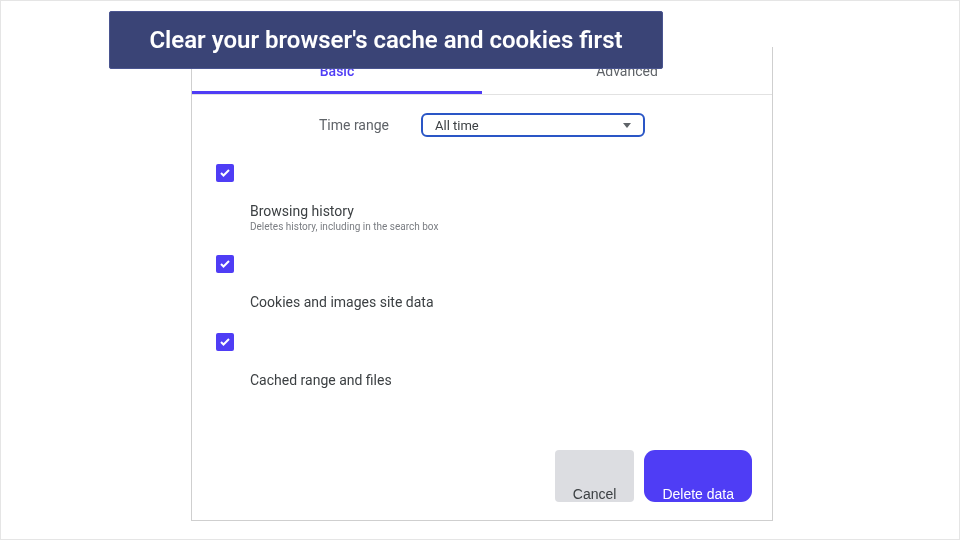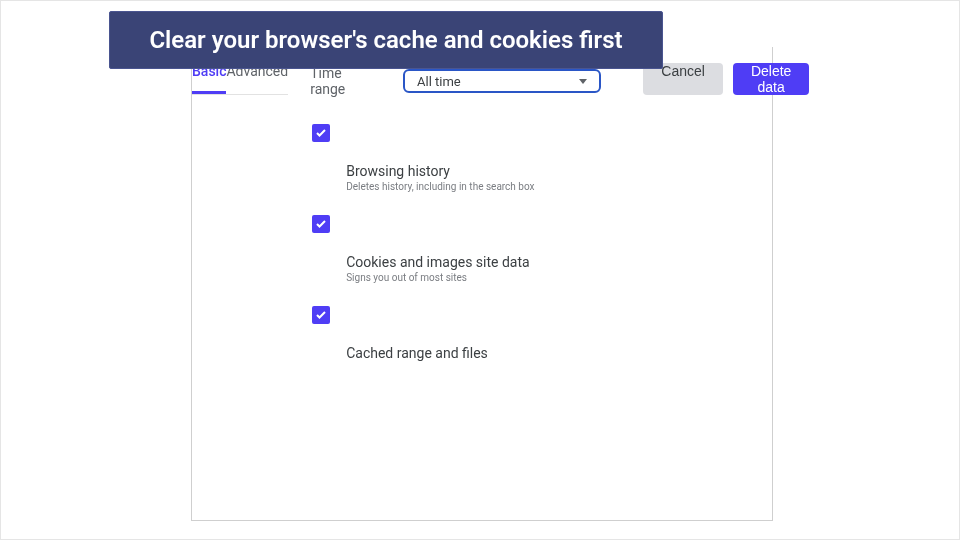--- a/index.html
+++ b/index.html
@@ -29,21 +29,21 @@
   .dialog {
     position: absolute;
     top: 46px;
     left: 190px;
     width: 582px;
     height: 474px;
     background: #ffffff;
     border: 1px solid #cfcfcf;
     border-top: none;
     display: flex;
-    flex-direction: row;
+    flex-direction: column;
   }
   .tabs {
     display: flex;
     border-bottom: 1px solid #e2e2e2;
     height: 48px;
   }
   .tab {
     flex: 1;
     display: flex;
     align-items: center;
@@ -124,36 +124,37 @@
   .opt-text { display: flex; flex-direction: column; gap: 2px; margin-top: 40px; }
   .opt-title { font-size: 14px; color: #3c4043; }
   .opt-sub { font-size: 10px; color: #7a7d82; }
   .footer {
     display: flex;
     justify-content: flex-end;
     gap: 10px;
     padding: 16px 20px 18px;
   }
   .btn {
-    height: 32px;
+    height: 52px;
     padding: 0 18px;
     border-radius: 4px;
     font-size: 14px;
     display: flex;
-    align-items: flex-start;
+    align-items: flex-end;
     cursor: pointer;
     border: none;
   }
   .btn-cancel {
     background: #dcdde1;
     color: #3c4043;
   }
   .btn-primary {
     background: #4f3df5;
     color: #ffffff;
+    border-radius: 11px;
   }
 </style>
 </head>
 <body>
 
 <div class="banner">
   <span>Clear your browser's cache and cookies first</span>
 </div>
 
 <div class="dialog">
@@ -190,21 +191,20 @@
     </div>
 
     <div class="option-row">
       <div class="checkbox">
         <svg viewBox="0 0 24 24">
             <path fill="none" stroke="#fff" stroke-width="4" d="M4 12l5 5L20 6"></path>
           </svg>
       </div>
       <div class="opt-text">
         <span class="opt-title">Cookies and images site data</span>
-        <span class="opt-sub">Signs you out of most sites</span>
       </div>
     </div>
 
     <div class="option-row">
       <div class="checkbox">
         <svg viewBox="0 0 24 24">
             <path fill="none" stroke="#fff" stroke-width="4" d="M4 12l5 5L20 6"></path>
           </svg>
       </div>
       <div class="opt-text">

